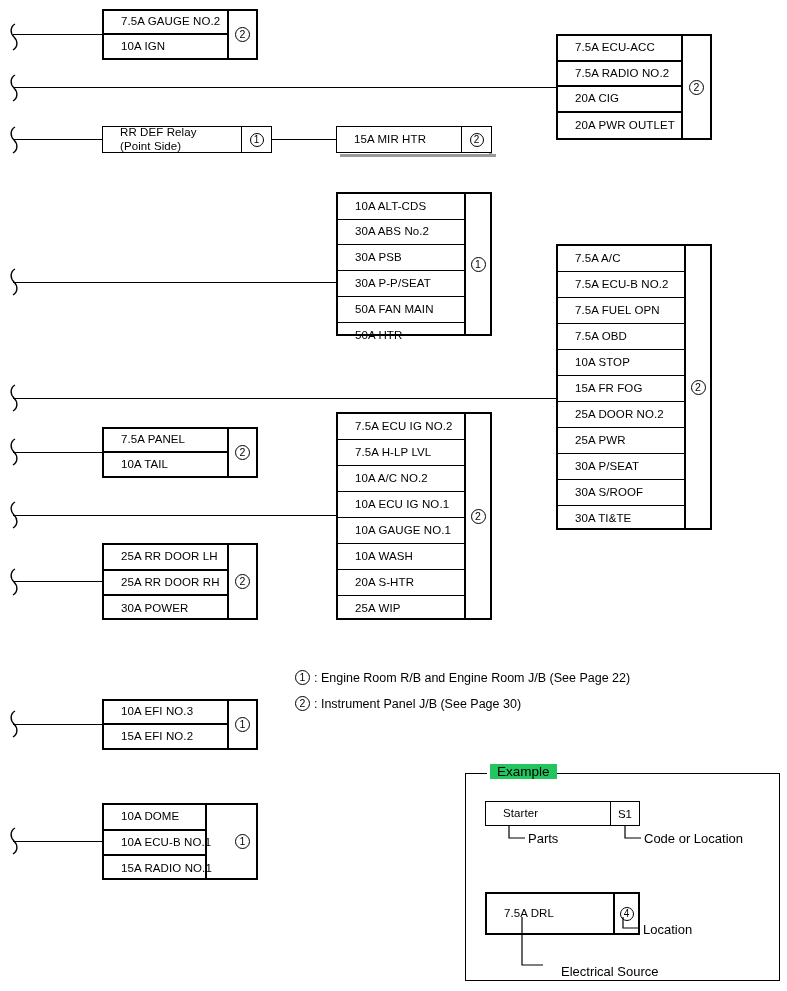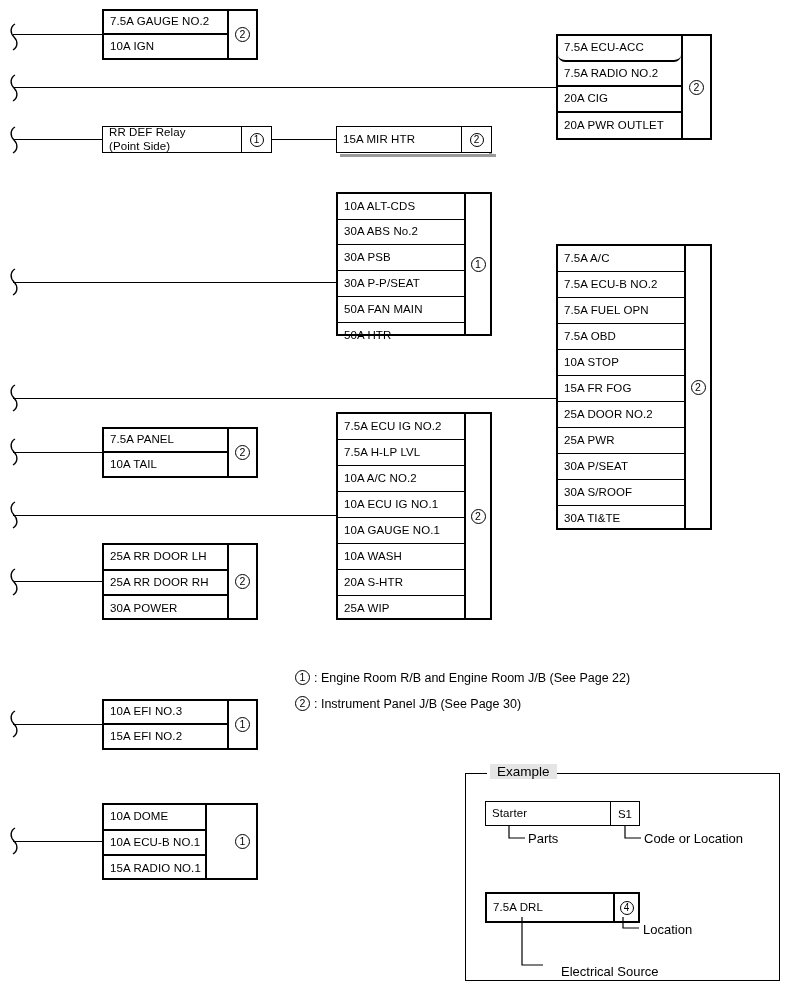--- a/index.html
+++ b/index.html
@@ -8,21 +8,21 @@
     font-family:"Liberation Sans","DejaVu Sans",sans-serif;
     color:#000;
   }
   .stage{position:absolute;left:0;top:0;width:787px;height:991px;}
 
   
   .fbox{position:absolute;box-sizing:border-box;border:2px solid #000;background:#fff;}
   .fbox.thin{border:1px solid #000;}
   .frow{position:relative;box-sizing:border-box;border-bottom:2px solid #000;
         font-size:11.5px;line-height:1.15;display:flex;align-items:center;
-        padding-left:6px;white-space:nowrap;letter-spacing:0.1px;}
+        padding-left:17px;white-space:nowrap;letter-spacing:0.1px;}
   .frow.thin{border-bottom:1px solid #000;}
   .frow:last-child{border-bottom:none;}
   .frow .two-line{display:block;}
   .frow .two-line span{display:block;}
 
   .rowstack{position:absolute;left:0;top:0;bottom:0;box-sizing:border-box;
             border-right:2px solid #000;}
   .rowstack.thin{border-right:1px solid #000;}
 
   .marker{position:absolute;top:0;bottom:0;right:0;display:flex;
@@ -35,21 +35,21 @@
   
   .hline{position:absolute;height:0;border-top:1.4px solid #000;}
 
   .squiggle{position:absolute;width:18px;height:30px;}
 
   
   .legend{position:absolute;font-size:12.5px;display:flex;align-items:center;gap:4px;white-space:nowrap;}
 
   
   .example-panel{position:absolute;box-sizing:border-box;border:1px solid #000;background:#fff;}
-  .example-title{position:absolute;background:#e5e5e5;padding:0 7px;font-size:13.5px;}
+  .example-title{position:absolute;background:#22c55e;padding:0 7px;font-size:13.5px;}
   .ex-mask{position:absolute;background:#fff;height:3px;}
   .ex-label{position:absolute;font-size:13px;white-space:nowrap;}
   .shadow{position:absolute;background:#9a9a9a;}
 </style>
 </head>
 <body>
 
 <div class="stage">
 
   <svg class="squiggle" style="left:6px;top:22px;" viewBox="0 0 18 30">
@@ -100,21 +100,21 @@
       <div class="frow" style="height:50%;">7.5A GAUGE NO.2</div>
       <div class="frow" style="height:50%;">10A IGN</div>
     </div>
     <div class="marker" style="left:125px;">
       <span class="circ">2</span>
     </div>
   </div>
 
   <div class="fbox" style="left:556px;top:34px;width:156px;height:106px;">
     <div class="rowstack" style="width:125px;">
-      <div class="frow" style="height:25%;border-radius:7px;">7.5A ECU-ACC</div>
+      <div class="frow" style="height:25%;">7.5A ECU-ACC</div>
       <div class="frow" style="height:25%;">7.5A RADIO NO.2</div>
       <div class="frow" style="height:25%;">20A CIG</div>
       <div class="frow" style="height:25%;">20A PWR OUTLET</div>
     </div>
     <div class="marker" style="left:125px;">
       <span class="circ">2</span>
     </div>
   </div>
 
   <div class="fbox thin" style="left:102px;top:126px;width:170px;height:27px;">
@@ -253,21 +253,21 @@
     <div class="marker" style="left:125px;font-size:11.5px;">S1</div>
   </div>
 
   <svg style="position:absolute;left:485px;top:825px;width:300px;height:30px;">
     <path d="M24 1 L24 13 L40 13" fill="none" stroke="#000" stroke-width="1.2"></path>
     <path d="M140 1 L140 13 L156 13" fill="none" stroke="#000" stroke-width="1.2"></path>
   </svg>
   <div class="ex-label" style="left:528px;top:831px;">Parts</div>
   <div class="ex-label" style="left:644px;top:831px;">Code or Location</div>
 
-  <div class="fbox" style="left:485px;top:892px;width:155px;height:31px;">
+  <div class="fbox" style="left:485px;top:892px;width:155px;height:43px;">
     <div class="rowstack" style="width:128px;">
       <div class="frow" style="height:100%;border-bottom:none;font-size:11.5px;">7.5A DRL</div>
     </div>
     <div class="marker" style="left:128px;">
       <span class="circ sm">4</span>
     </div>
   </div>
 
   <svg style="position:absolute;left:485px;top:916px;width:300px;height:70px;">
     <path d="M138 1 L138 12 L154 12" fill="none" stroke="#000" stroke-width="1.2"></path>

